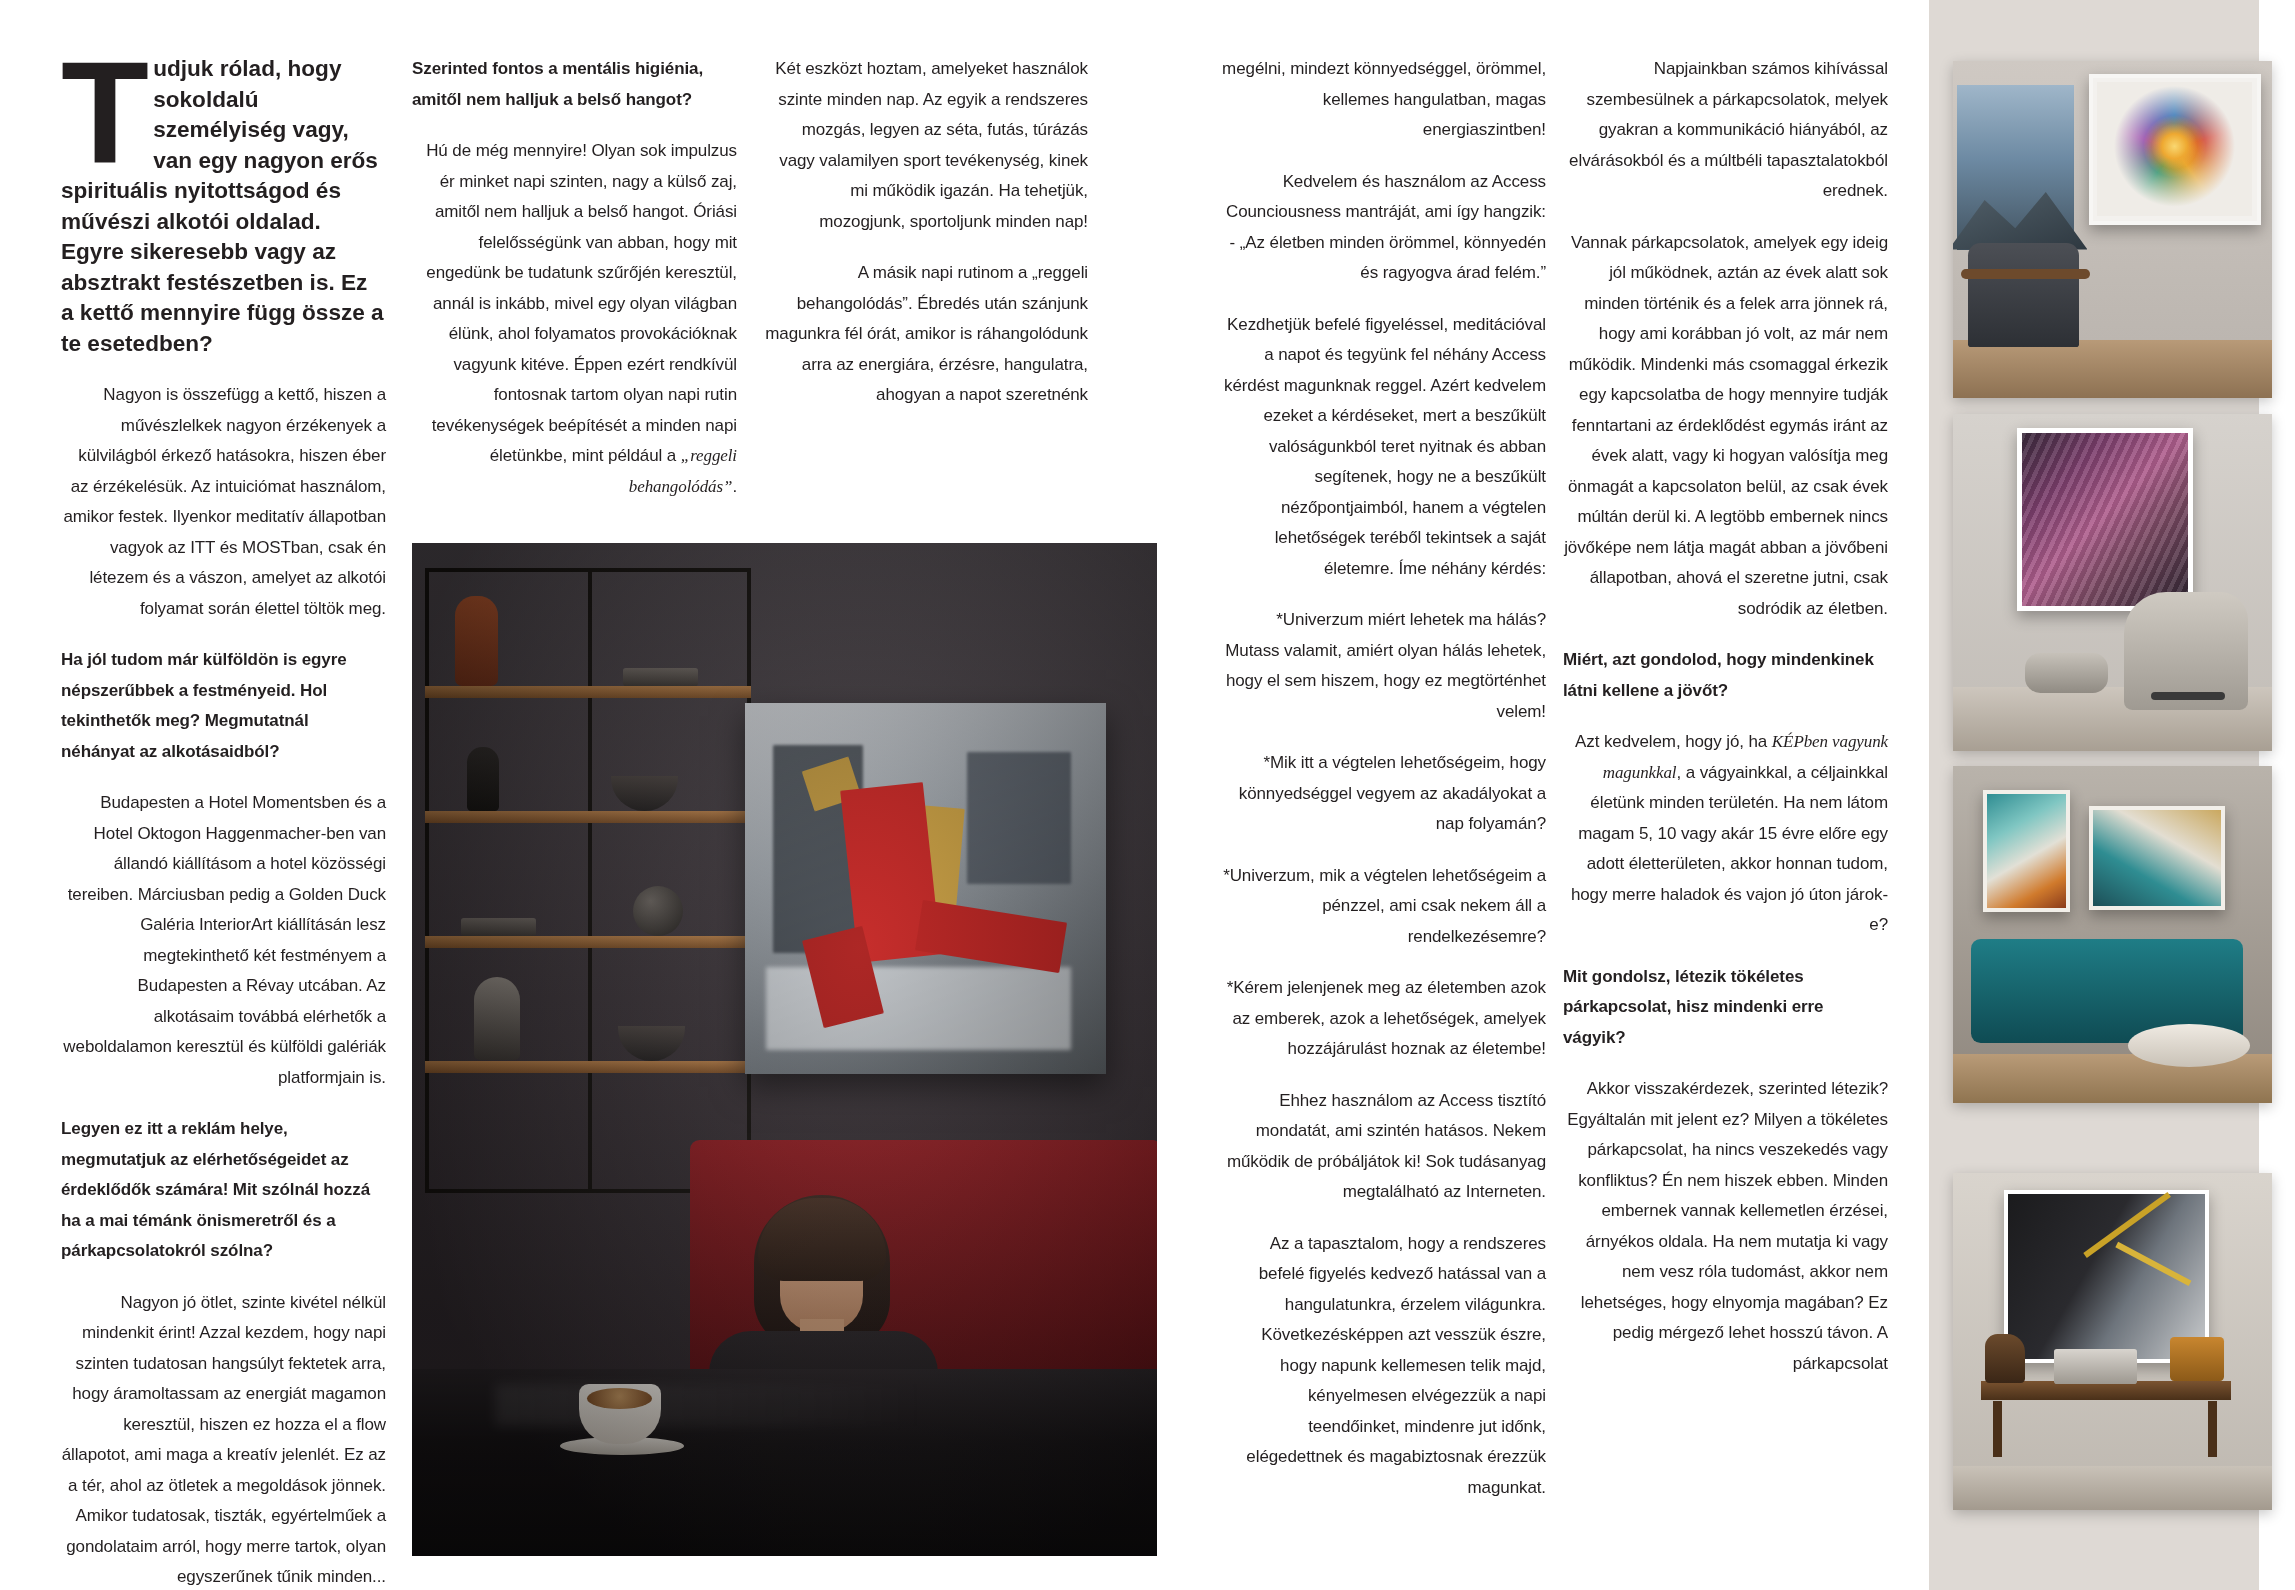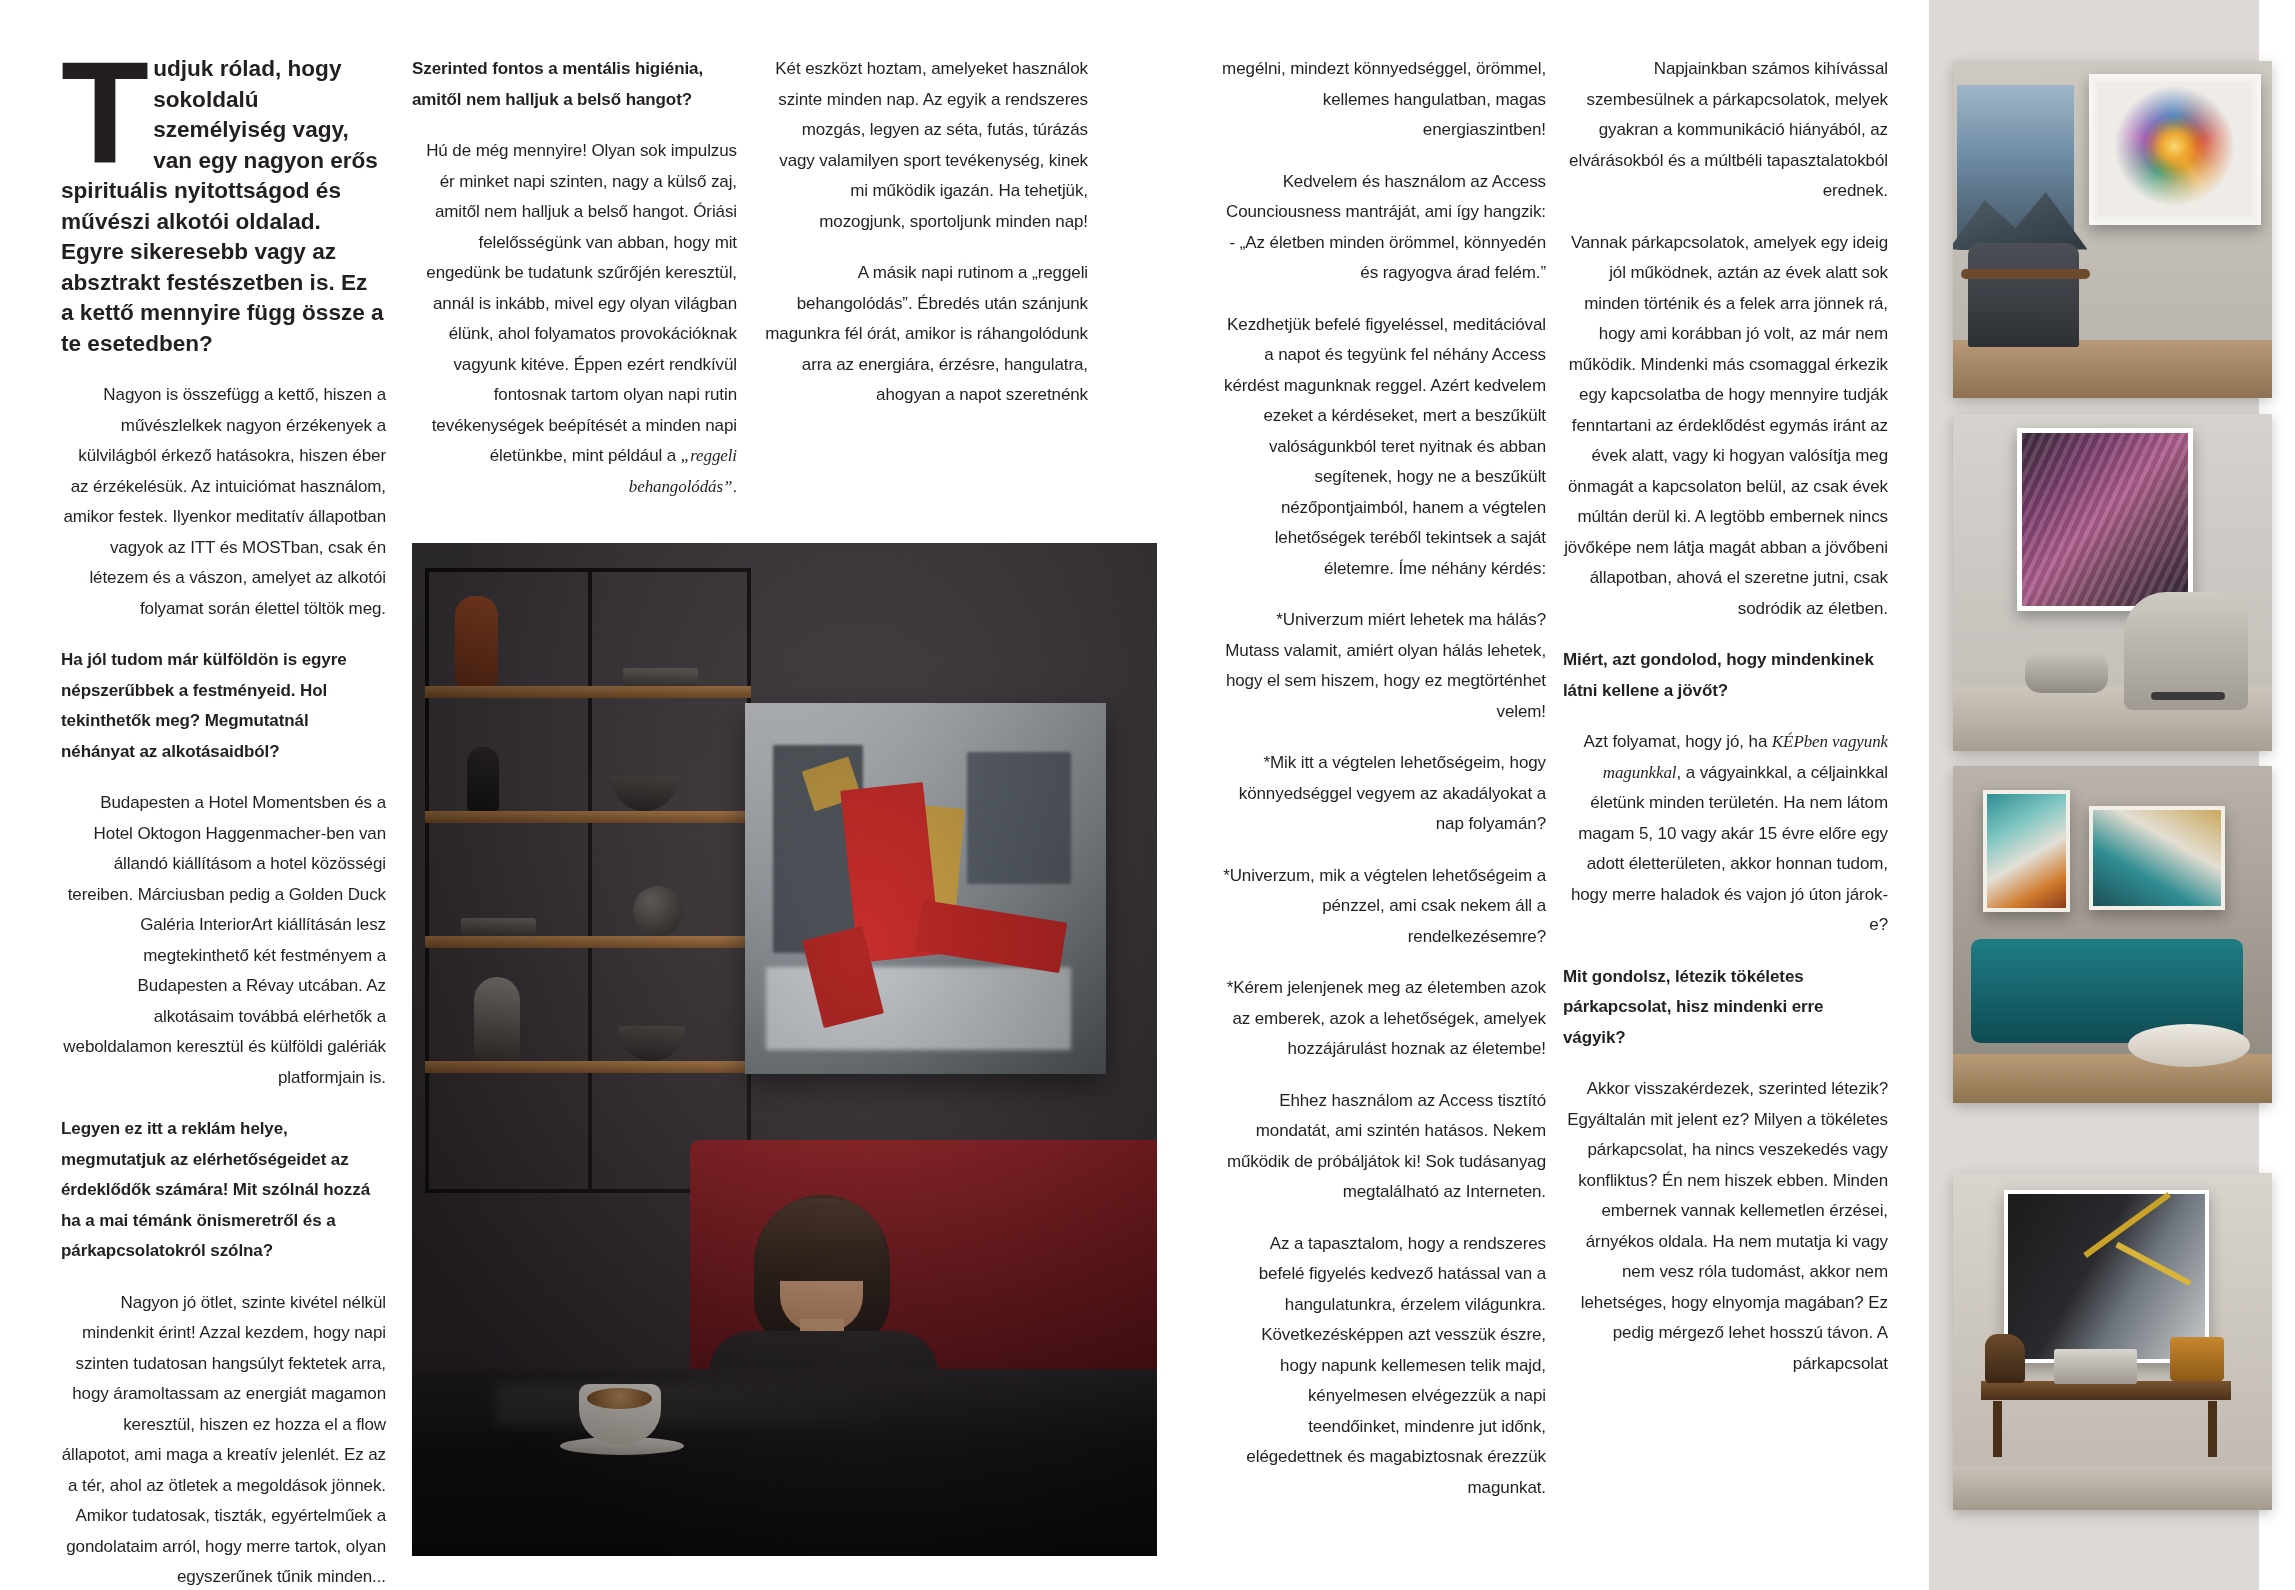--- a/index.html
+++ b/index.html
@@ -207,21 +207,21 @@
       <p class="body">*Kérem jelenjenek meg az életemben azok az emberek, azok a lehetőségek, amelyek hozzájárulást hoznak az életembe!</p>
       <p class="body">Ehhez használom az Access tisztító mondatát, ami szintén hatásos. Nekem működik de próbáljátok ki! Sok tudásanyag megtalálható az Interneten.</p>
       <p class="body">Az a tapasztalom, hogy a rendszeres befelé figyelés kedvező hatással van a  hangulatunkra, érzelem világunkra. Következésképpen azt vesszük észre, hogy napunk kellemesen telik majd, kényelmesen elvégezzük  a napi teendőinket, mindenre jut időnk, elégedettnek és magabiztosnak érezzük  magunkat.</p>
 
     </div>
 
     <div class="col c5">
       <p class="body">Napjainkban számos kihívással szembesülnek a párkapcsolatok, melyek gyakran a kommunikáció hiányából, az elvárásokból és a múltbéli tapasztalatokból erednek.</p>
       <p class="body">Vannak párkapcsolatok, amelyek egy ideig jól működnek, aztán az évek alatt sok minden történik és a felek arra jönnek rá, hogy ami korábban jó volt, az már nem működik. Mindenki más csomaggal érkezik egy kapcsolatba de hogy mennyire tudják fenntartani az érdeklődést egymás iránt az évek alatt, vagy ki hogyan valósítja meg önmagát a kapcsolaton belül, az csak évek múltán derül ki. A legtöbb embernek nincs jövőképe nem látja magát abban a jövőbeni állapotban, ahová el szeretne jutni, csak sodródik az életben.</p>
       <p class="q">Miért, azt gondolod, hogy mindenkinek látni kellene a jövőt?</p>
-      <p class="body"><span>Azt folyamat, hogy jó, ha </span><i>KÉPben vagyunk magunkkal</i><span>, a vágyainkkal, a céljainkkal életünk minden területén.  Ha nem látom magam 5, 10 vagy akár 15 évre előre egy adott életterületen, akkor honnan tudom, hogy merre haladok és vajon jó úton járok-e?</span></p>
+      <p class="body"><span>Azt kedvelem, hogy jó, ha </span><i>KÉPben vagyunk magunkkal</i><span>, a vágyainkkal, a céljainkkal életünk minden területén.  Ha nem látom magam 5, 10 vagy akár 15 évre előre egy adott életterületen, akkor honnan tudom, hogy merre haladok és vajon jó úton járok-e?</span></p>
       <p class="q">Mit gondolsz, létezik tökéletes párkapcsolat, hisz mindenki erre vágyik?</p>
       <p class="body"><span>Akkor visszakérdezek, szerinted létezik? Egyáltalán mit jelent ez? Milyen a tökéletes párkapcsolat, ha nincs veszekedés vagy konfliktus? Én nem hiszek ebben. Minden embernek vannak kellemetlen érzései, árnyékos oldala. Ha nem mutatja ki vagy nem vesz róla tudomást, akkor nem lehetséges, hogy  elnyomja magában? Ez pedig mérgező lehet hosszú távon. A párkapcsolat </span></p>
     </div>
 
   </div>
 
   <div class="photo-main">
     <div class="pm-wall"></div>
 
     <div class="shelf-unit">

